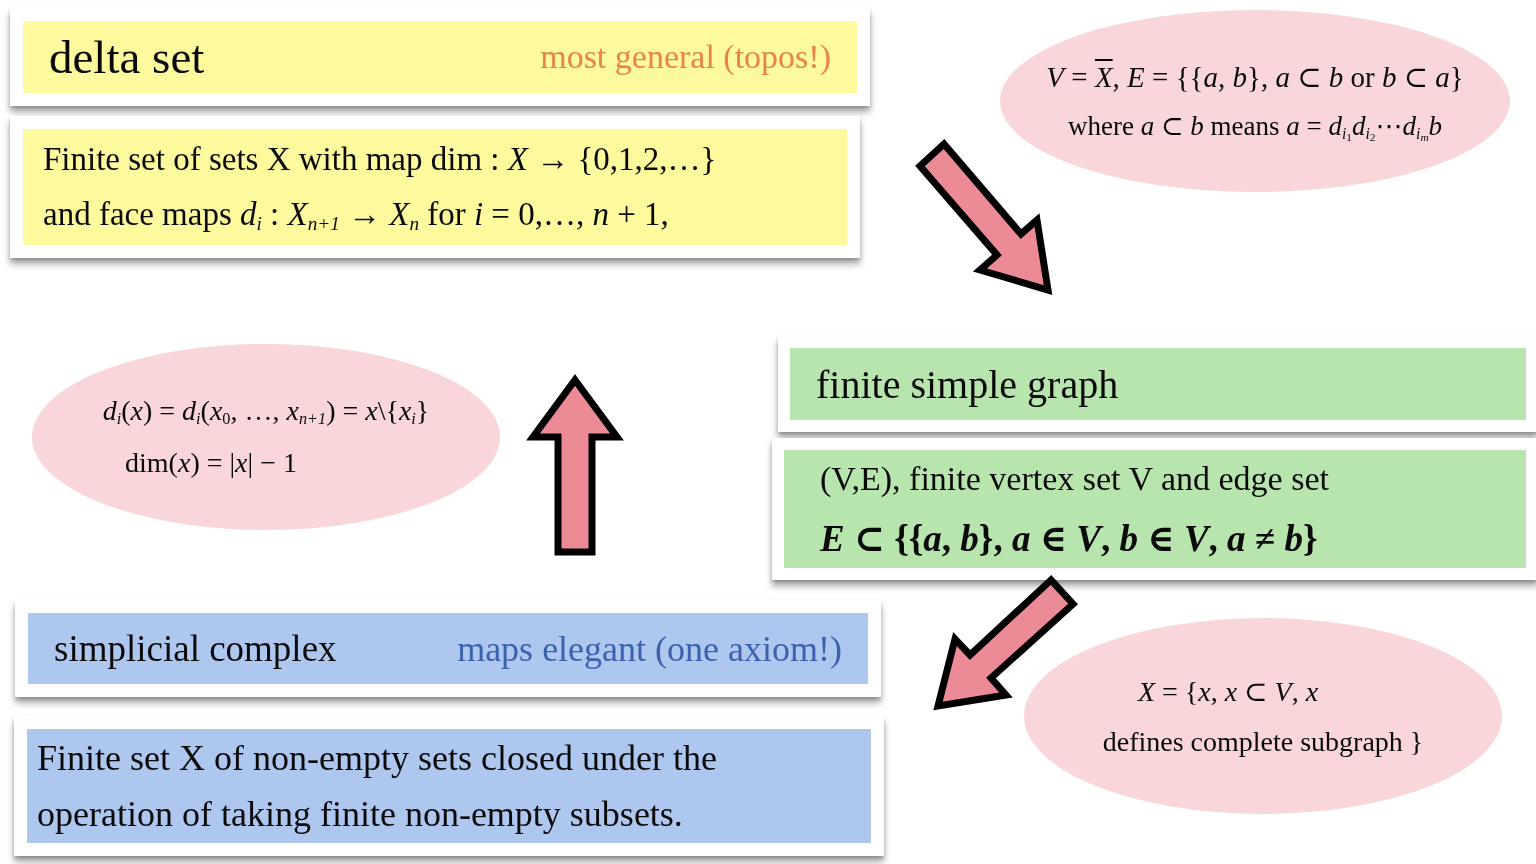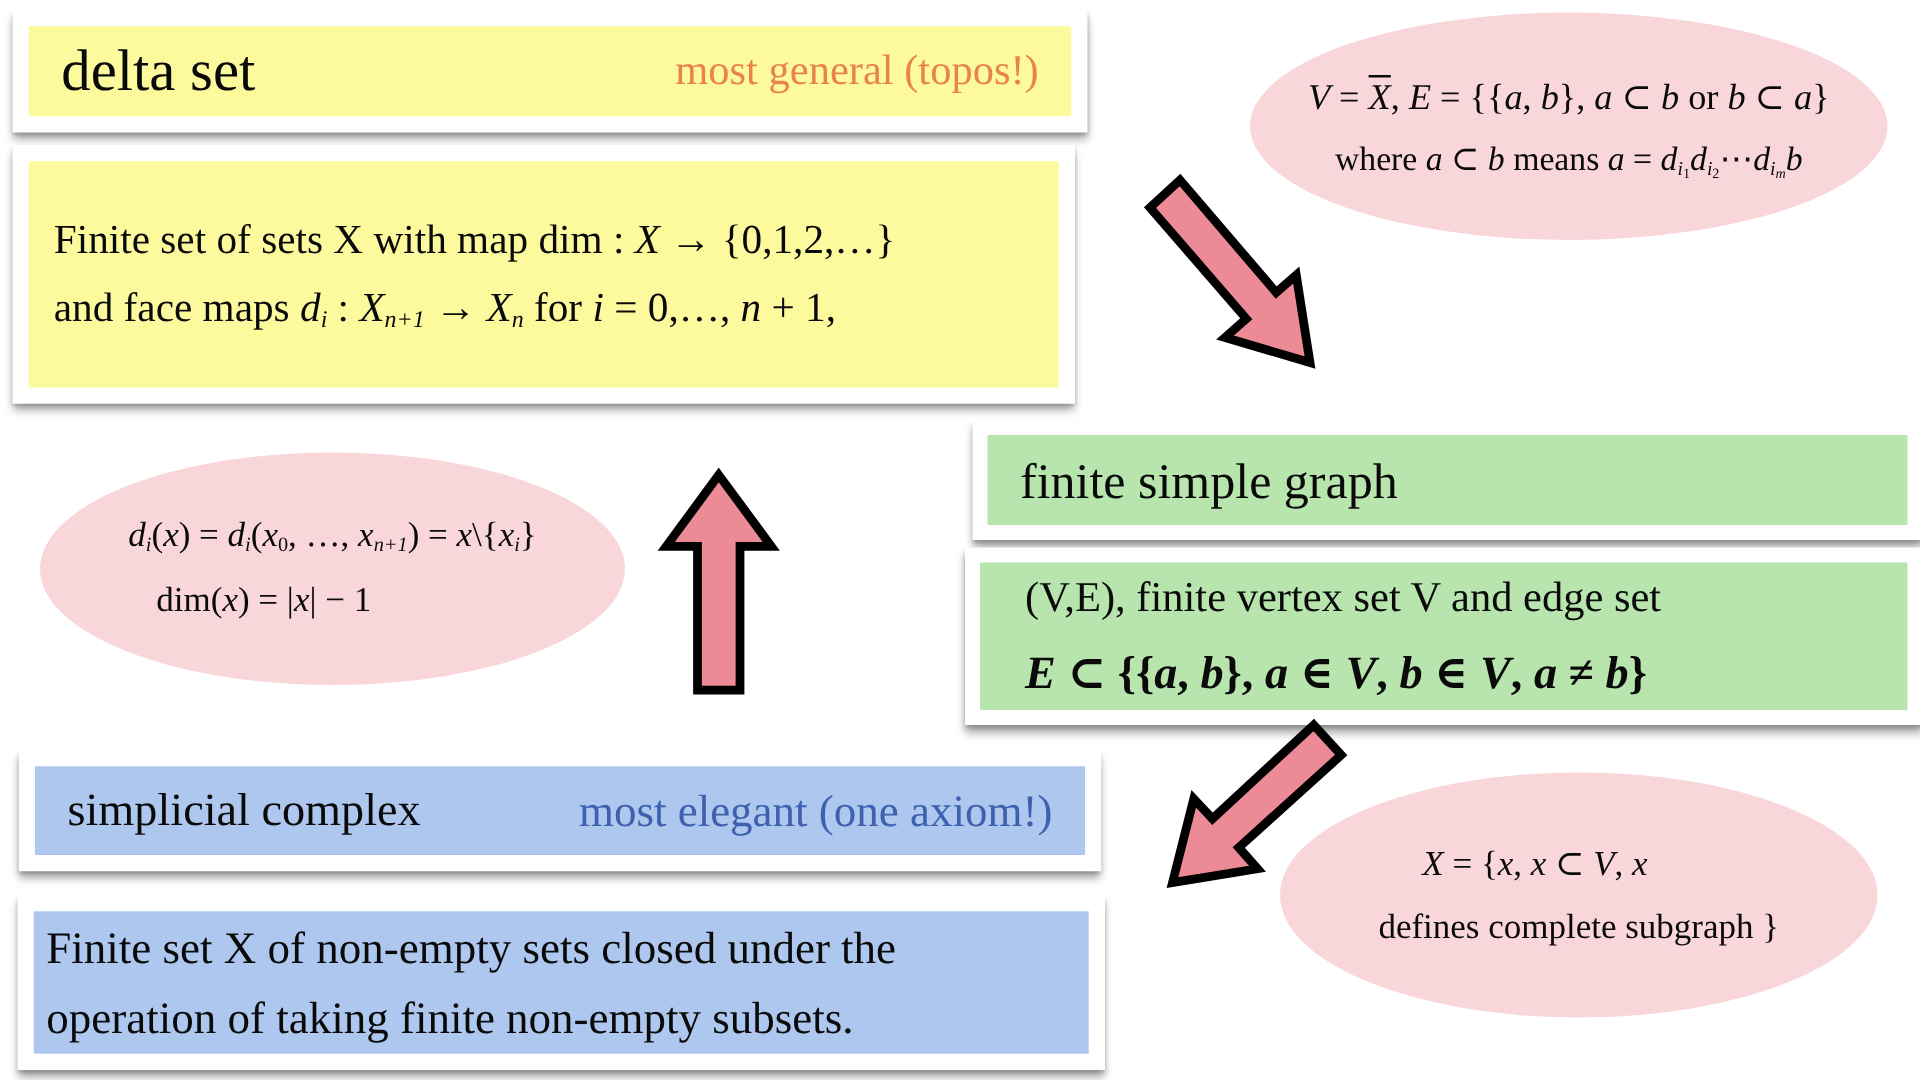--- a/index.html
+++ b/index.html
@@ -19,39 +19,39 @@
   sub{font-size:.58em;vertical-align:-.25em;line-height:0;}
   sub.s2{font-size:.42em;vertical-align:-.55em;}
   .it{font-style:italic;}
   .ov{text-decoration:overline;}
   svg.arrows{position:absolute;left:0;top:0;width:1536px;height:864px;pointer-events:none;z-index:5;}
   .arrow{fill:var(--arrow_fill);stroke:var(--arrow_stroke);stroke-width:7;stroke-linejoin:miter;}
 
   #delta-title{left:10px;top:8px;width:860px;height:98px;padding:13px;}
   #delta-title .title{font-size:47px;}
   #delta-title .tag{font-size:34px;color:var(--orange_text);}
-  #delta-def{left:10px;top:116px;width:850px;height:207px;padding:13px;}
+  #delta-def{left:10px;top:116px;width:850px;height:142px;padding:13px;}
   #delta-def .defbox{font-size:33px;line-height:55px;padding-left:20px;}
 
   #graph-title{left:778px;top:336px;width:760px;height:96px;padding:12px;}
   #graph-title .title{font-size:40px;}
   #graph-title .tag{font-size:33px;color:var(--green_text);}
   #graph-def{left:772px;top:438px;width:766px;height:142px;padding:12px;}
   #graph-def .defbox{font-size:34px;line-height:60px;padding-left:36px;}
   #graph-def .rich-line:nth-child(2){font-size:37px;font-weight:bold;}
 
   #simp-title{left:15px;top:600px;width:866px;height:97px;padding:13px;}
   #simp-title .title{font-size:37px;}
   #simp-title .tag{font-size:36px;color:var(--blue_text);}
   #simp-def{left:14px;top:716px;width:870px;height:140px;padding:13px;}
   #simp-def .defbox{font-size:36px;line-height:56px;padding-left:10px;}
 
   #e-topright{left:1000px;top:10px;width:510px;height:182px;font-size:29px;gap:16px;}
   #e-topright .rich-line:nth-child(2){font-size:27px;}
-  #e-midleft{left:32px;top:362px;width:468px;height:186px;font-size:28px;gap:20px;}
+  #e-midleft{left:32px;top:344px;width:468px;height:186px;font-size:28px;gap:20px;}
   #e-midleft .rich-line:nth-child(2){transform:translateX(-55px);}
   #e-botright{left:1024px;top:618px;width:478px;height:196px;font-size:28px;gap:18px;}
   #e-botright .rich-line:nth-child(1){transform:translateX(-35px);}
 </style>
 </head>
 <body>
 
 <div class="stage">
 
   <svg class="arrows" viewBox="0 0 1536 864">
@@ -93,21 +93,21 @@
   </div>
 
   <div class="ellipse" id="e-midleft">
       <div class="rich-line"><span class="it">d</span><sub class="it">i</sub><span>(</span><span class="it">x</span><span>) = </span><span class="it">d</span><sub class="it">i</sub><span>(</span><span class="it">x</span><sub>0</sub><span>, …, </span><span class="it">x</span><sub class="it">n+1</sub><span>) = </span><span class="it">x</span><span>\{</span><span class="it">x</span><sub class="it">i</sub><span>}</span></div>
       <div class="rich-line"><span>dim(</span><span class="it">x</span><span>) = |</span><span class="it">x</span><span>| − 1</span></div>
     </div>
 
   <div class="card" id="simp-title">
     <div class="fill blue titlebar">
       <span class="title">simplicial complex</span>
-      <span class="tag">most elegant (one axiom!)</span>
+      <span class="tag">maps elegant (one axiom!)</span>
     </div>
   </div>
 
   <div class="card" id="simp-def">
     <div class="fill blue defbox">
         <div class="rich-line"><span>Finite set X of non-empty sets closed under the</span></div>
         <div class="rich-line"><span>operation of taking finite non-empty subsets.</span></div>
       </div>
   </div>
 

